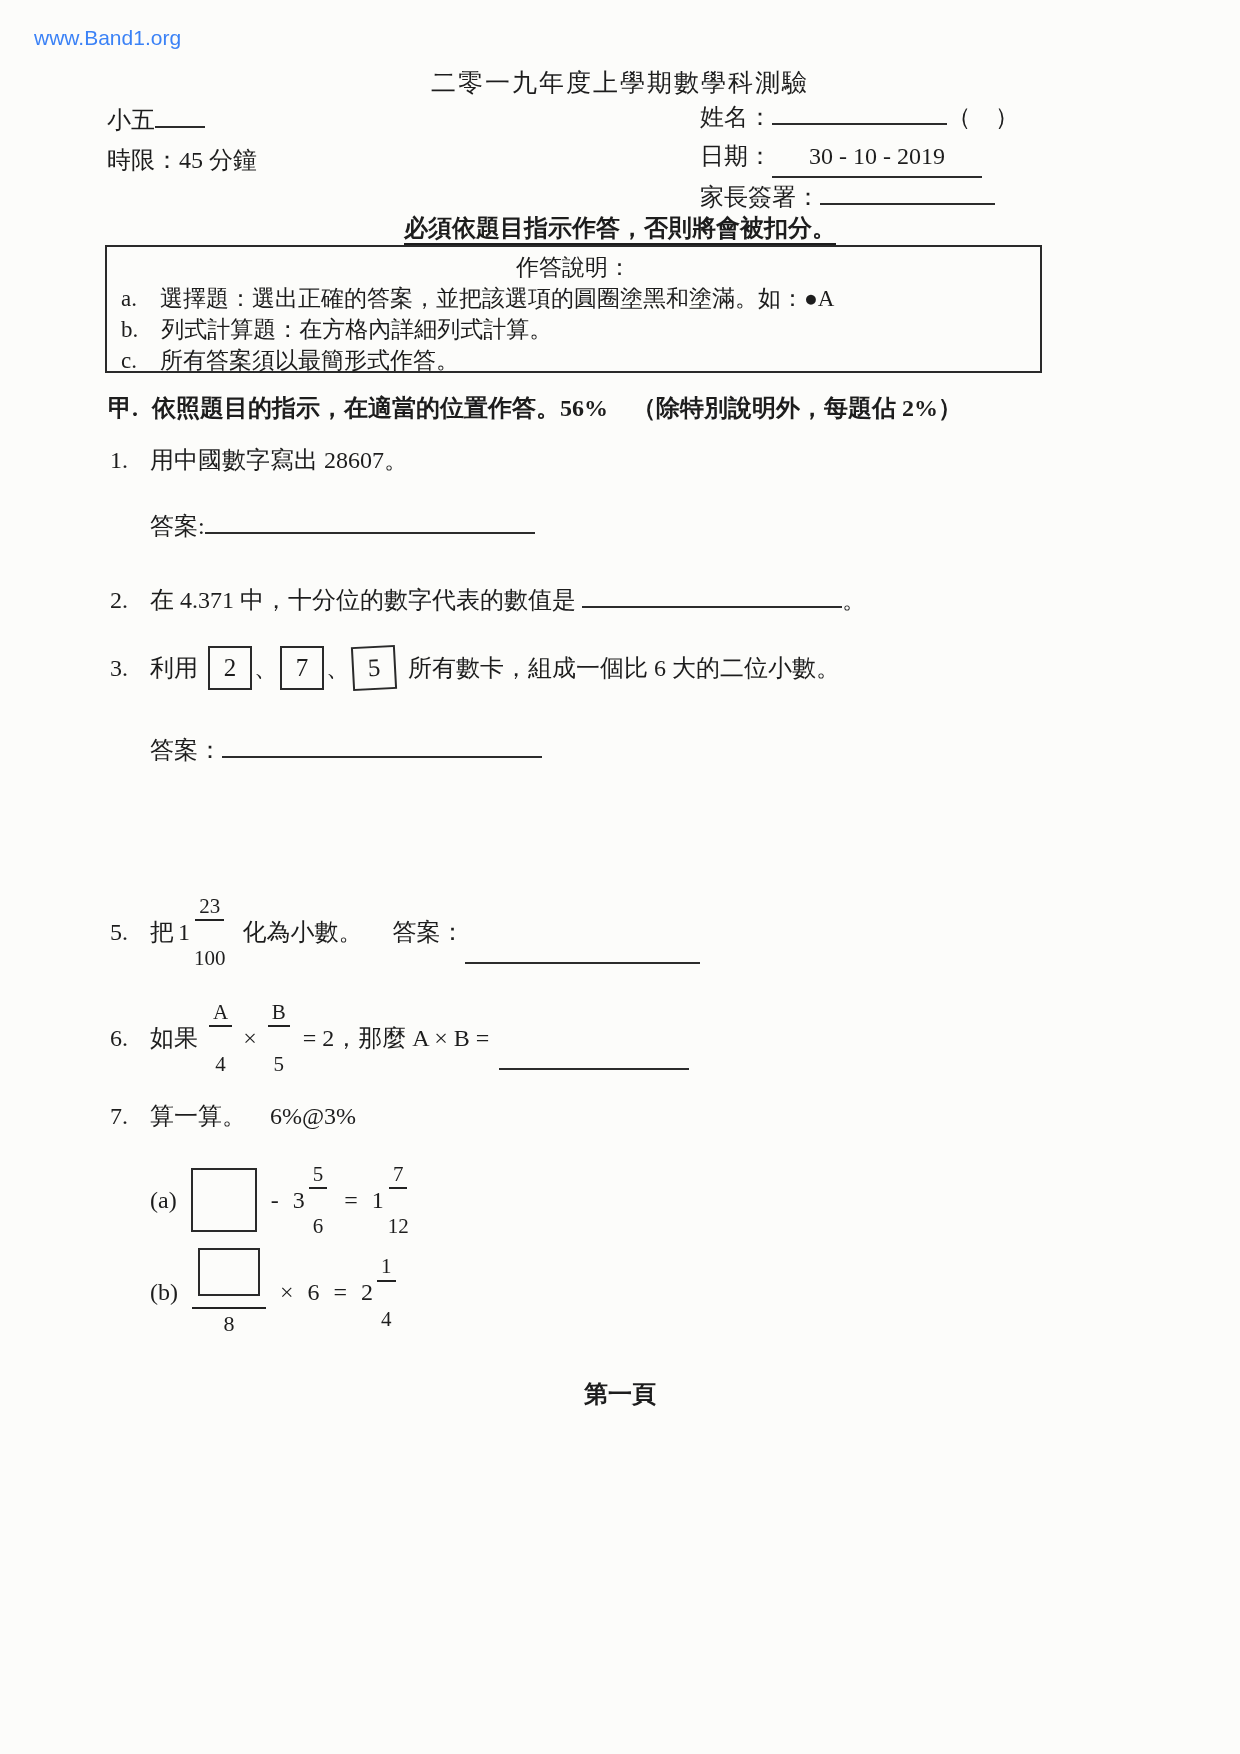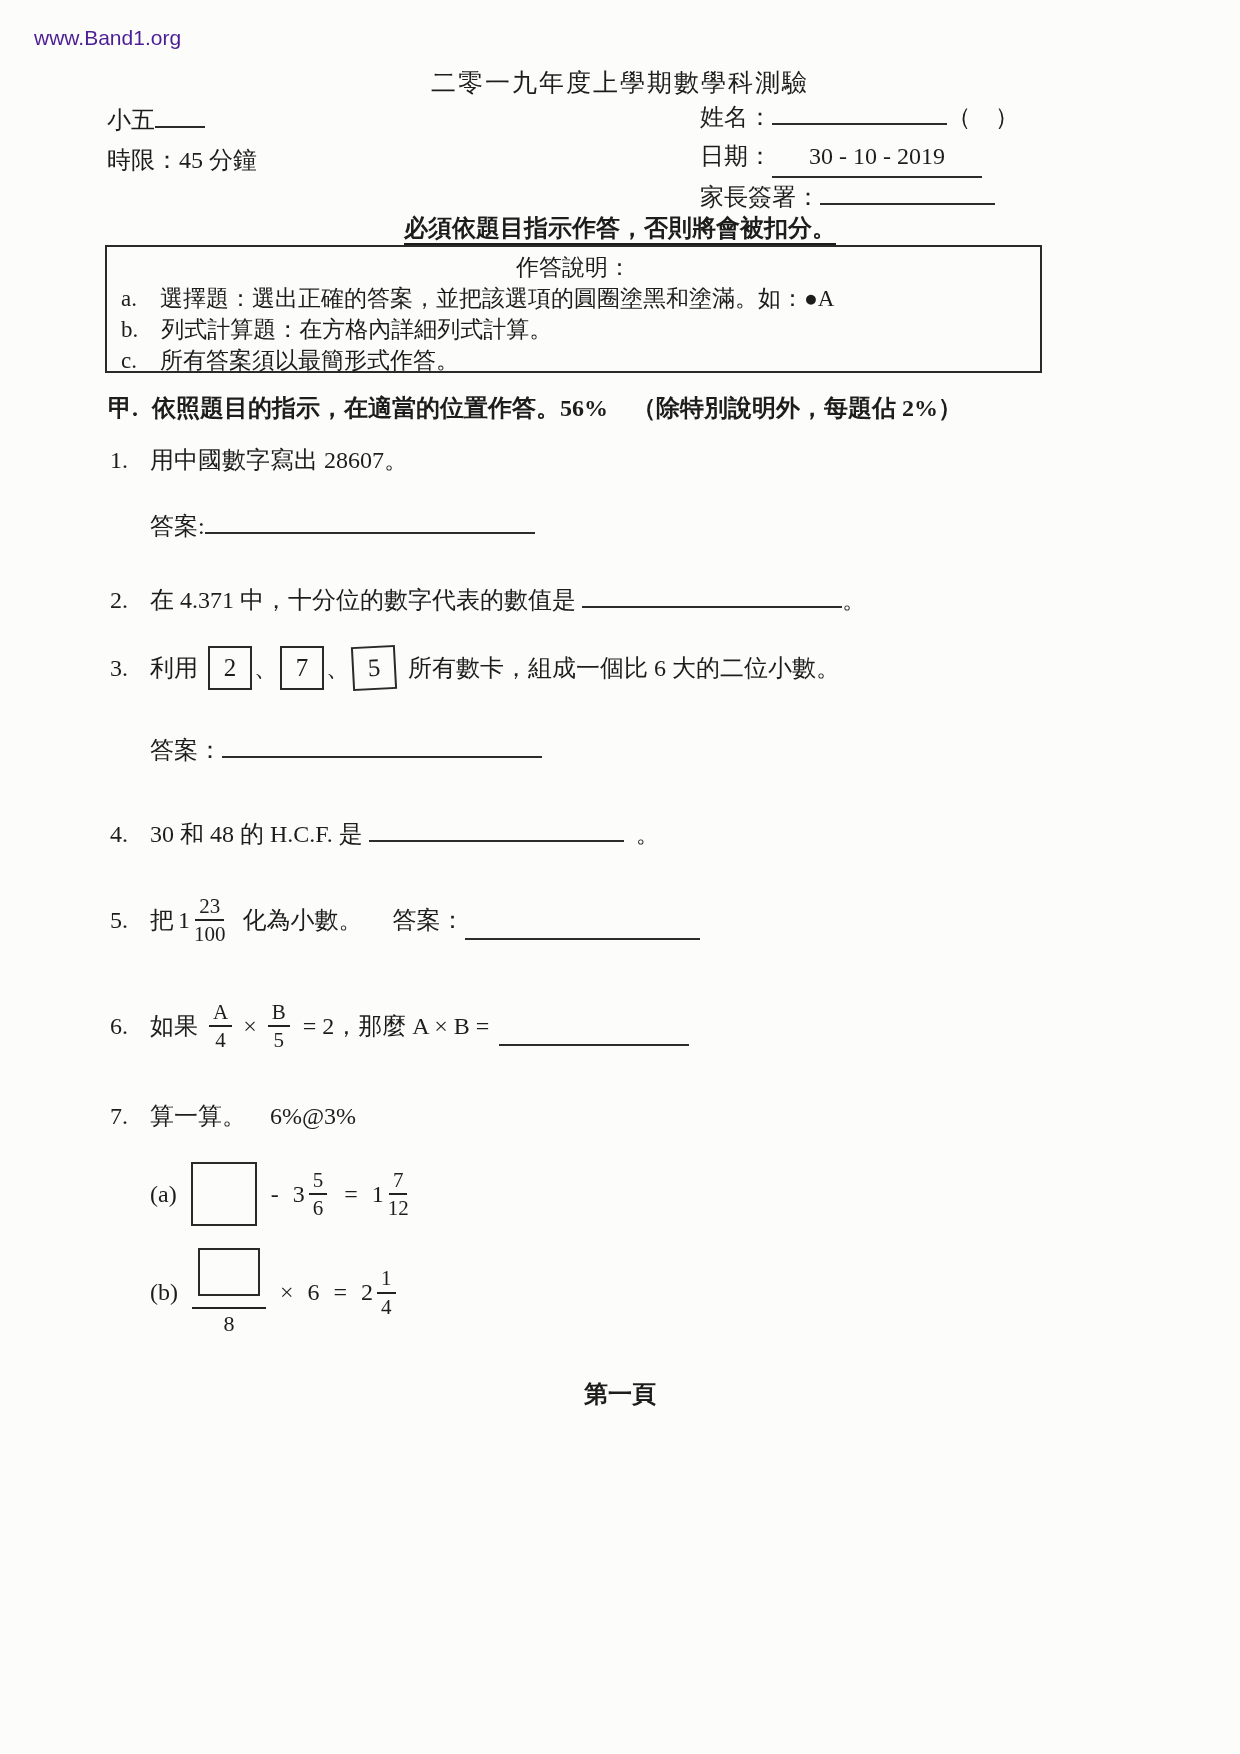--- a/index.html
+++ b/index.html
@@ -6,21 +6,21 @@
   html,body { background:#e9e9e7; }
   .page {
     position:relative; width:1240px; height:1754px; margin:0 auto;
     background:#fcfcfa; color:#1d1d1d;
     font-family:"Liberation Serif","DejaVu Serif",serif;
     font-size:24px; overflow:hidden;
   }
   .abs { position:absolute; }
   .watermark {
     left:34px; top:26px; font-family:"Liberation Sans","DejaVu Sans",sans-serif;
-    font-size:21px; color:#4c1d95;
+    font-size:21px; color:#3b82f6;
   }
   .title { left:0; top:66px; width:100%; text-align:center; font-size:25px; letter-spacing:2px; }
   .hleft { left:107px; top:100px; line-height:40px; }
   .hright { left:700px; top:98px; width:440px; line-height:39px; }
   .hrow { white-space:nowrap; }
   .blank { display:inline-block; border-bottom:2px solid #2c2c2c; height:1em; vertical-align:baseline; }
   .w50{width:50px}.w175{width:175px}.w190{width:190px}.w235{width:235px}.w255{width:255px}.w260{width:260px}
   .w320{width:320px}.w330{width:330px}
   .dateval { display:inline-block; border-bottom:2px solid #2c2c2c; min-width:210px; text-align:center; padding:0 8px; }
   .notice { left:0; top:212px; width:100%; text-align:center; font-weight:bold; }
@@ -35,21 +35,21 @@
   .q { white-space:nowrap; }
   .qnum { display:inline-block; width:40px; }
   .qflex { display:flex; align-items:center; }
   .qflex .qnum { flex:0 0 40px; }
   .card {
     display:inline-flex; align-items:center; justify-content:center;
     width:44px; height:44px; border:2px solid #2a2a2a; font-size:25px;
     background:#fcfcfa; margin:0 2px;
   }
   .card.tilt { transform:rotate(-3deg); }
-  .frac { display:inline-flex; flex-direction:column; align-items:center; font-size:21px; line-height:1.15; vertical-align:middle; margin:0 3px; }
+  .frac { display:inline-flex; flex-direction:column; align-items:center; font-size:21px; line-height:1.15; vertical-align:middle; margin:0 3px;gap:24px; }
   .frac .num { padding:0 4px 1px 4px; border-bottom:2px solid #222; }
   .frac .den { padding-top:1px; }
   .mixed { display:inline-flex; align-items:center; }
   .mixed .whole { font-size:24px; margin-right:1px; }
   .sqbox { display:inline-block; width:66px; height:64px; border:2px solid #2a2a2a; background:#fcfcfa; }
   .fracbox { display:inline-flex; flex-direction:column; align-items:center; }
   .fracbox .ftop { padding:0 6px 5px 6px; border-bottom:2px solid #222; }
   .fracbox .ftop .sqbox { width:62px; height:48px; }
   .fracbox .fden { padding-top:2px; font-size:22px; }
   .footer { left:0; top:1378px; width:100%; text-align:center;font-weight:bold; }
@@ -117,23 +117,20 @@
     <span>、</span>
     <span class="card">7</span>
     <span>、</span>
     <span class="card tilt">5</span>
     <span style="margin-left:10px;">所有數卡，組成一個比 6 大的二位小數。</span>
   </div>
   <div class="abs q" style="left:150px; top:734px;">
     <span>答案：</span><span class="blank w320"></span>
   </div>
 
-  <div class="abs q" style="left:110px; top:818px;">
-    <span class="qnum">4.</span><span>30 和 48 的 H.C.F. 是</span> <span class="blank w255"></span>&nbsp;&nbsp;<span>。</span>
-  </div>
 
   <div class="abs q qflex" style="left:110px; top:894px;">
     <span class="qnum">5.</span>
     <span style="margin-right:4px;">把</span>
     <span class="mixed">
       <span class="whole">1</span>
       <span class="frac">
           <span class="num">23</span>
           <span class="den">100</span>
         </span>

